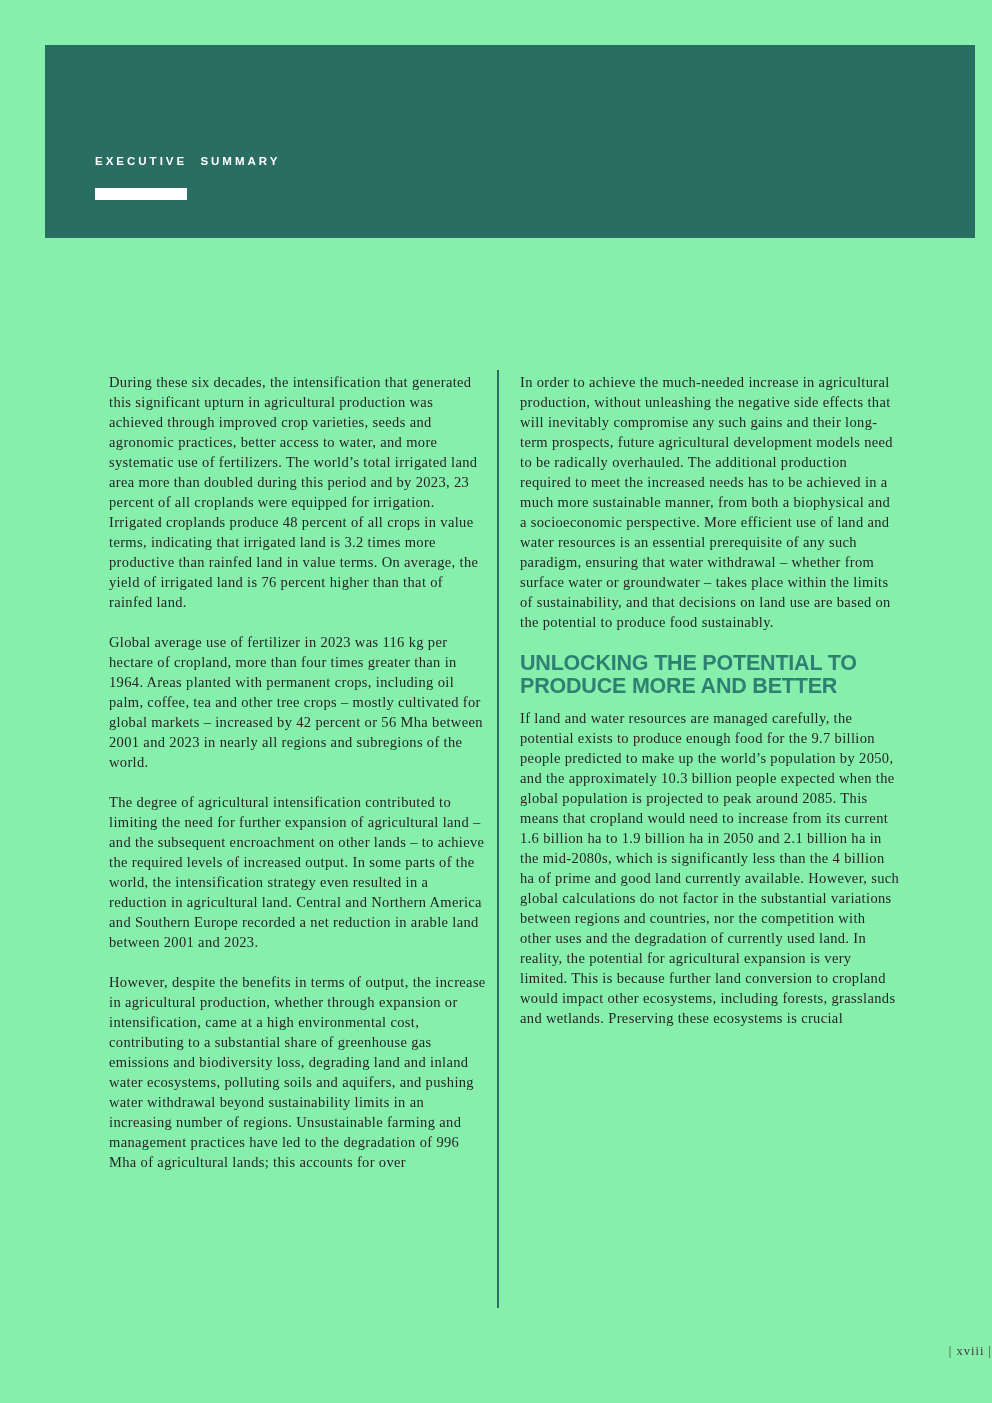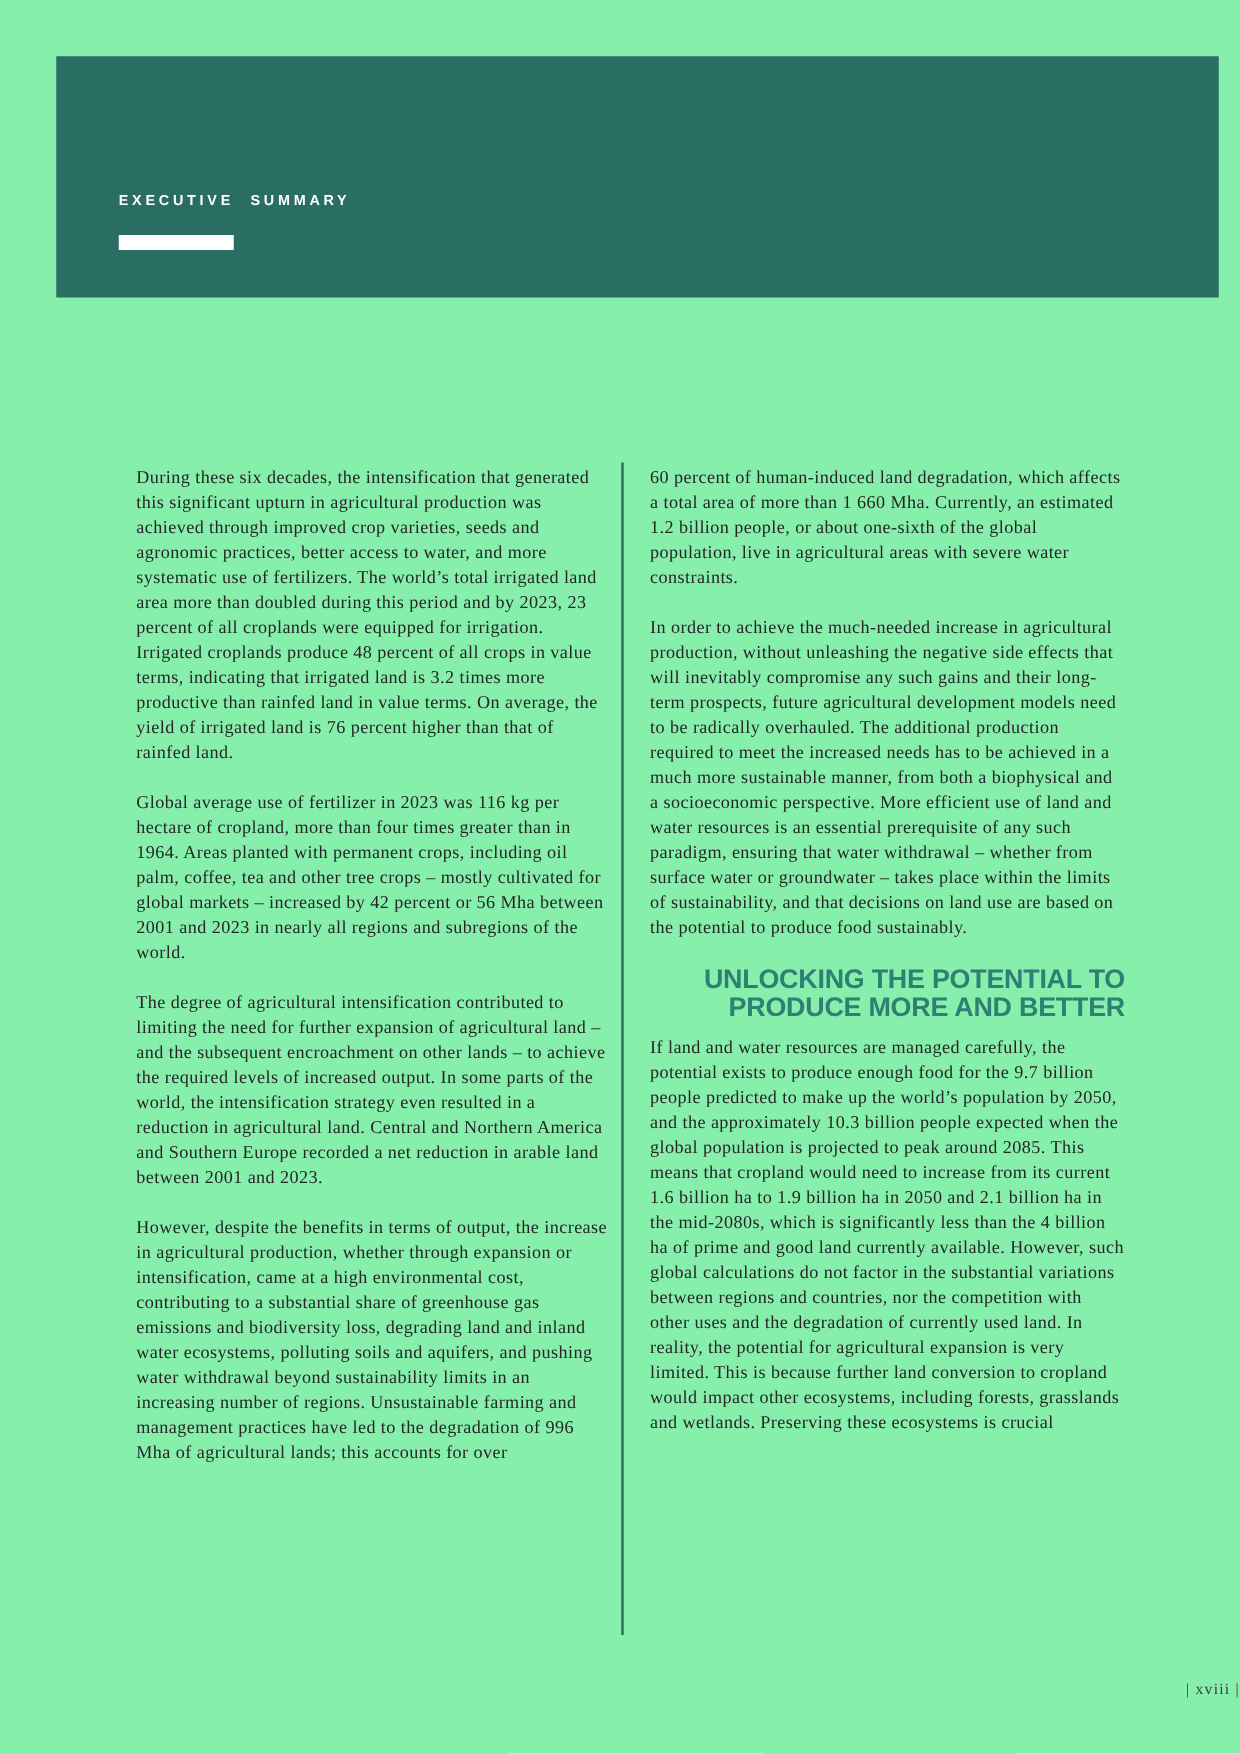--- a/index.html
+++ b/index.html
@@ -72,21 +72,20 @@
   }
   .section-heading {
     margin: 12px 0 10px 0;
     font-family: "Liberation Sans", sans-serif;
     font-weight: 700;
     font-size: 21.5px;
     line-height: 23px;
     letter-spacing: -0.2px;
     color: var(--heading-teal, #2e8072);
     text-transform: uppercase;
-    text-align: right;
   }
   
   .footer {
     position: absolute;
     left: 0;
     top: 1344px;
     width: 992px;
     text-align: right;
     font-family: "Liberation Serif", serif;
     font-size: 12.5px;
@@ -109,21 +108,20 @@
     <section class="col col-left">
       <p class="body-text">During these six decades, the intensification that generated this significant upturn in agricultural production was achieved through improved crop varieties, seeds and agronomic practices, better access to water, and more systematic use of fertilizers. The world’s total irrigated land area more than doubled during this period and by 2023, 23 percent of all croplands were equipped for irrigation. Irrigated croplands produce 48 percent of all crops in value terms, indicating that irrigated land is 3.2 times more productive than rainfed land in value terms. On average, the yield of irrigated land is 76 percent higher than that of rainfed land.</p>
       <p class="body-text">Global average use of fertilizer in 2023 was 116 kg per hectare of cropland, more than four times greater than in 1964. Areas planted with permanent crops, including oil palm, coffee, tea and other tree crops – mostly cultivated for global markets – increased by 42 percent or 56 Mha between 2001 and 2023 in nearly all regions and subregions of the world.</p>
       <p class="body-text">The degree of agricultural intensification contributed to limiting the need for further expansion of agricultural land – and the subsequent encroachment on other lands – to achieve the required levels of increased output. In some parts of the world, the intensification strategy even resulted in a reduction in agricultural land. Central and Northern America and Southern Europe recorded a net reduction in arable land between 2001 and 2023.</p>
       <p class="body-text">However, despite the benefits in terms of output, the increase in agricultural production, whether through expansion or intensification, came at a high environmental cost, contributing to a substantial share of greenhouse gas emissions and biodiversity loss, degrading land and inland water ecosystems, polluting soils and aquifers, and pushing water withdrawal beyond sustainability limits in an increasing number of regions. Unsustainable farming and management practices have led to the degradation of 996 Mha of agricultural lands; this accounts for over</p>
     </section>
 
     <div class="divider"></div>
 
     <section class="col col-right">
-      <p class="body-text">60 percent of human-induced land degradation, which affects a total area of more than 1 660 Mha. Currently, an estimated 1.2 billion people, or about one-sixth of the global population, live in agricultural areas with severe water constraints.</p>
       <p class="body-text">In order to achieve the much-needed increase in agricultural production, without unleashing the negative side effects that will inevitably compromise any such gains and their long-term prospects, future agricultural development models need to be radically overhauled. The additional production required to meet the increased needs has to be achieved in a much more sustainable manner, from both a biophysical and a socioeconomic perspective. More efficient use of land and water resources is an essential prerequisite of any such paradigm, ensuring that water withdrawal – whether from surface water or groundwater – takes place within the limits of sustainability, and that decisions on land use are based on the potential to produce food sustainably.</p>
       <h2 class="section-heading">UNLOCKING THE POTENTIAL TO PRODUCE MORE AND BETTER</h2>
       <p class="body-text">If land and water resources are managed carefully, the potential exists to produce enough food for the 9.7 billion people predicted to make up the world’s population by 2050, and the approximately 10.3 billion people expected when the global population is projected to peak around 2085. This means that cropland would need to increase from its current 1.6 billion ha to 1.9 billion ha in 2050 and 2.1 billion ha in the mid-2080s, which is significantly less than the 4 billion ha of prime and good land currently available. However, such global calculations do not factor in the substantial variations between regions and countries, nor the competition with other uses and the degradation of currently used land. In reality, the potential for agricultural expansion is very limited. This is because further land conversion to cropland would impact other ecosystems, including forests, grasslands and wetlands. Preserving these ecosystems is crucial</p>
     </section>
 
   </main>
 
   <footer class="footer">| xviii |</footer>
 
 </div>

